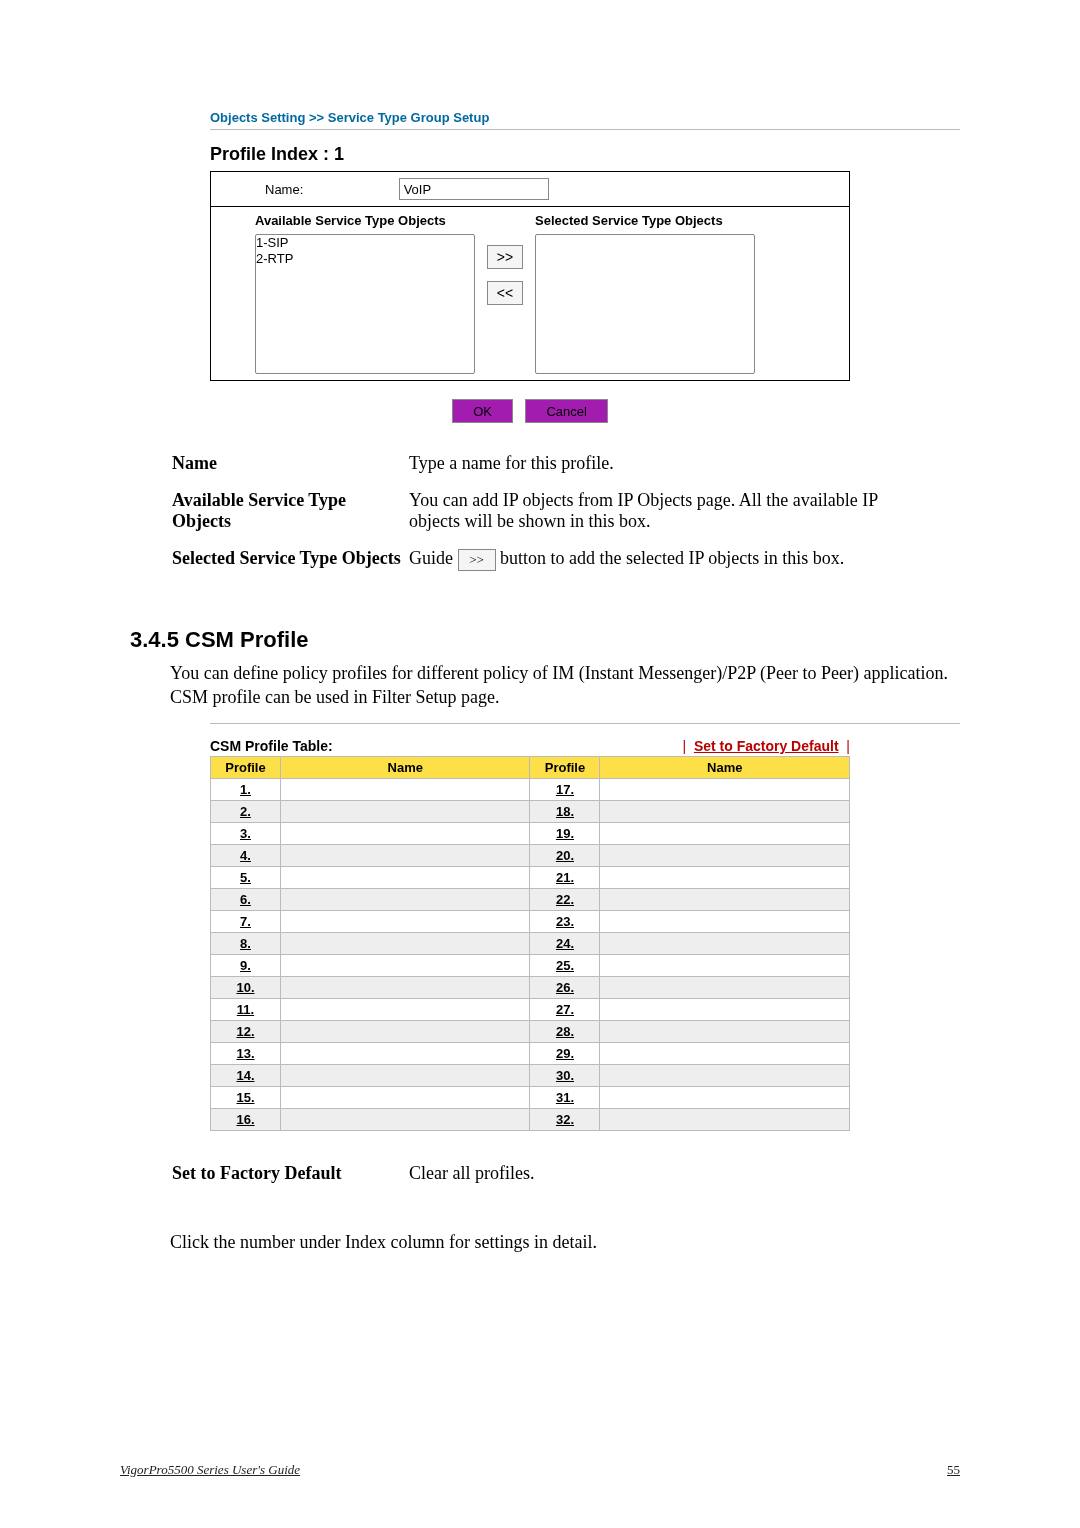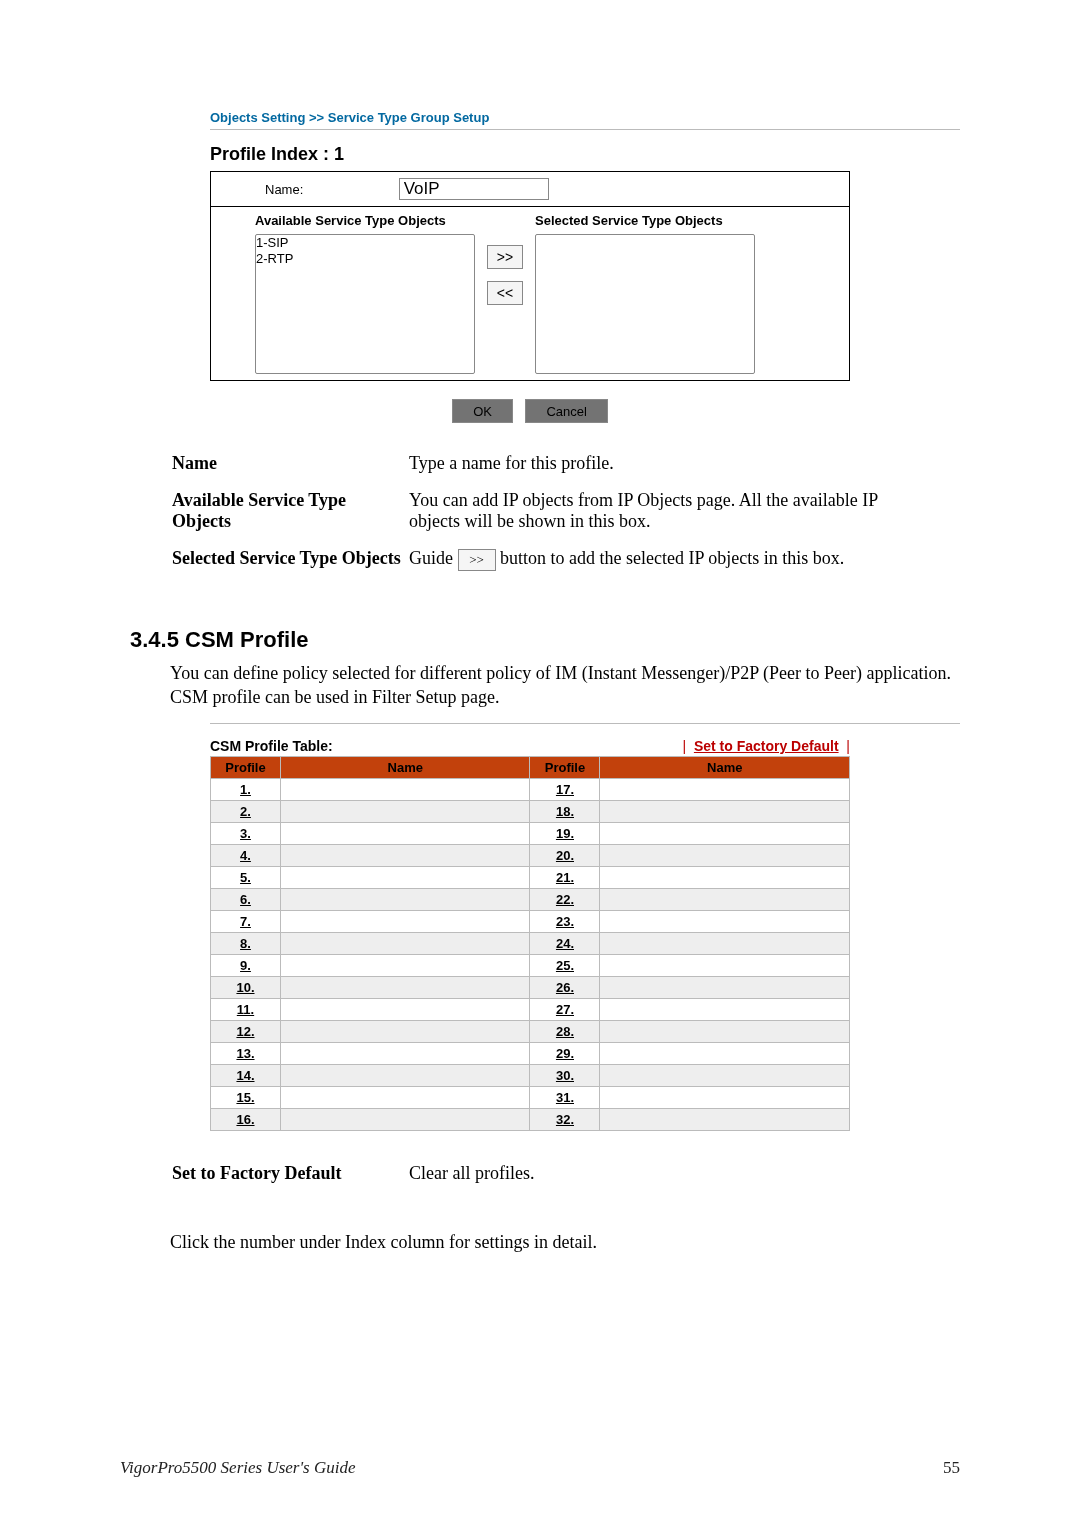--- a/index.html
+++ b/index.html
@@ -33,21 +33,21 @@
   .panel-table {
     border-collapse: collapse;
     width: 640px;
     font-size: 13px;
   }
   .panel-table td { border: 1px solid #000; padding: 6px 14px; vertical-align: top; }
   .row-name input[type="text"] {
     width: 150px;
     height: 22px;
     font-family: Arial, sans-serif;
-    font-size: 17px;
+    font-size: 13px;
     padding-left: 4px;
     border: 1px solid #888;
   }
   .row-lists { height: 160px; }
   .list-head {
     font-weight: bold;
     margin-bottom: 6px;
   }
   .list-select {
     width: 220px;
@@ -75,21 +75,21 @@
   }
   .okrow {
     text-align: center;
     margin-top: 18px;
   }
   .ok-btn, .cancel-btn {
     height: 24px;
     padding: 0 20px;
     font-size: 13px;
     border: 1px solid #888;
-    background: #737373;
+    background: #a21caf;
     cursor: pointer;
     margin: 0 4px;
   }
   
   .desc-tbl {
     margin-top: 28px;
     width: 760px;
     font-size: 18px;
   }
   .desc-tbl td { vertical-align: top; padding-bottom: 14px; }
@@ -134,40 +134,41 @@
   .csm-table {
     border-collapse: collapse;
     width: 640px;
     font-size: 13px;
   }
   .csm-table th, .csm-table td {
     border: 1px solid #bbb;
     padding: 3px 10px;
     text-align: center;
   }
-  .csm-table th { font-weight: bold; background: #c2410c; }
+  .csm-table th { font-weight: bold; background: #fde047; }
   .csm-table tr.even td { background: #eeeeee; }
   .csm-table a {
     color: #000;
     text-decoration: underline;
     font-weight: bold;
   }
   .col-num { width: 70px; }
   .col-name { width: 250px; }
   
   .footer {
     position: absolute;
     bottom: 50px;
     left: 120px;
     right: 120px;
     display: flex;
     justify-content: space-between;
     font-style: italic;
-    font-size: 17px;
+    font-size: 13px;
     color: #222;
+    text-decoration: underline;
   }
 </style>
 </head>
 <body>
 
 <div class="sans" style="margin-left:40px;">
   <div class="bc-small">Objects Setting &gt;&gt; Service Type Group Setup</div>
   <hr class="hr-thin">
   <div class="prof-idx">Profile Index : 1</div>
 
@@ -224,21 +225,21 @@
     <td>
       <span>Guide </span>
       <span class="inline-btn">&gt;&gt;</span>
       <span> button to add the selected IP objects in this box.</span>
     </td>
   </tr>
 </tbody>
   </table>
 
 <div class="sect-head">3.4.5 CSM Profile</div>
-<p class="body-txt">You can define policy selected for different policy of IM (Instant Messenger)/P2P (Peer to Peer) application. CSM profile can be used in Filter Setup page.</p>
+<p class="body-txt">You can define policy profiles for different policy of IM (Instant Messenger)/P2P (Peer to Peer) application. CSM profile can be used in Filter Setup page.</p>
 
 <div class="sans" style="margin-left:40px;">
   <hr class="hr-thin">
 
   <div class="csm-top">
     <span style="font-weight:bold;">CSM Profile Table:</span>
     <span style="color:#b00;">|&nbsp;&nbsp;<a href="#">Set to Factory Default</a>&nbsp;&nbsp;|</span>
   </div>
 
   <table class="csm-table">

